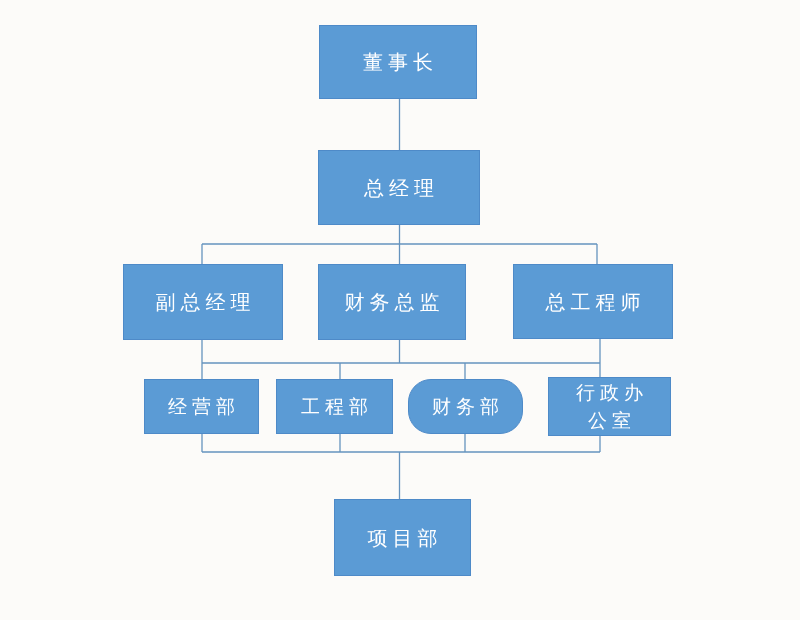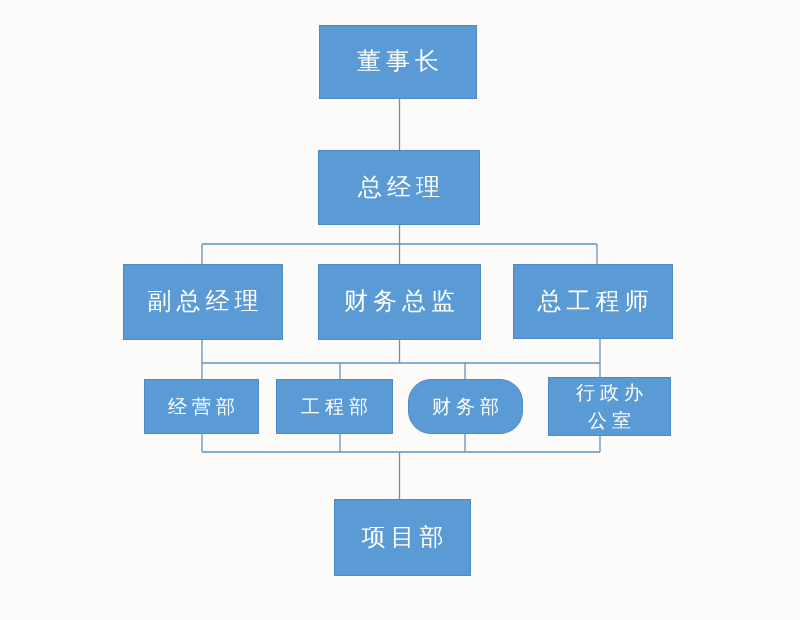--- a/index.html
+++ b/index.html
@@ -20,31 +20,31 @@
   .stage{position:absolute;left:0;top:0;width:800px;height:620px;}
   svg.connectors{position:absolute;left:0;top:0;width:800px;height:620px;}
   svg.connectors line{stroke:var(--line);stroke-width:1.3;}
   .node{
     position:absolute;
     background:var(--fill);
     border:1px solid var(--border);
     color:var(--text);
     display:flex;align-items:center;justify-content:center;
     text-align:center;
-    font-size:24px;
+    font-size:20px;
     letter-spacing:5px;
     line-height:1.4;
     box-sizing:border-box;
   }
   .node .lbl{display:block;margin-right:-5px;} 
   
   .n-chairman{left:319px;top:25px;width:158px;height:74px;}
   .n-gm{left:318px;top:150px;width:162px;height:75px;}
   .n-dgm{left:123px;top:264px;width:160px;height:76px;text-align:center;}
-  .n-cfo{left:318px;top:264px;width:163px;height:76px;}
+  .n-cfo{left:318px;top:264px;width:148px;height:76px;}
   .n-ce{left:513px;top:264px;width:160px;height:75px;}
   
   .n-ops{left:144px;top:379px;width:115px;height:55px;font-size:19px;}
   .n-eng{left:276px;top:379px;width:117px;height:55px;font-size:19px;}
   .n-fin{left:408px;top:379px;width:115px;height:55px;font-size:19px;border-radius:23px;}
   .n-admin{left:548px;top:377px;width:123px;height:59px;font-size:19px;line-height:1.45;}
   .n-admin .lbl{width:82px;} 
   .n-proj{left:334px;top:499px;width:137px;height:77px;}
 </style>
 </head>

